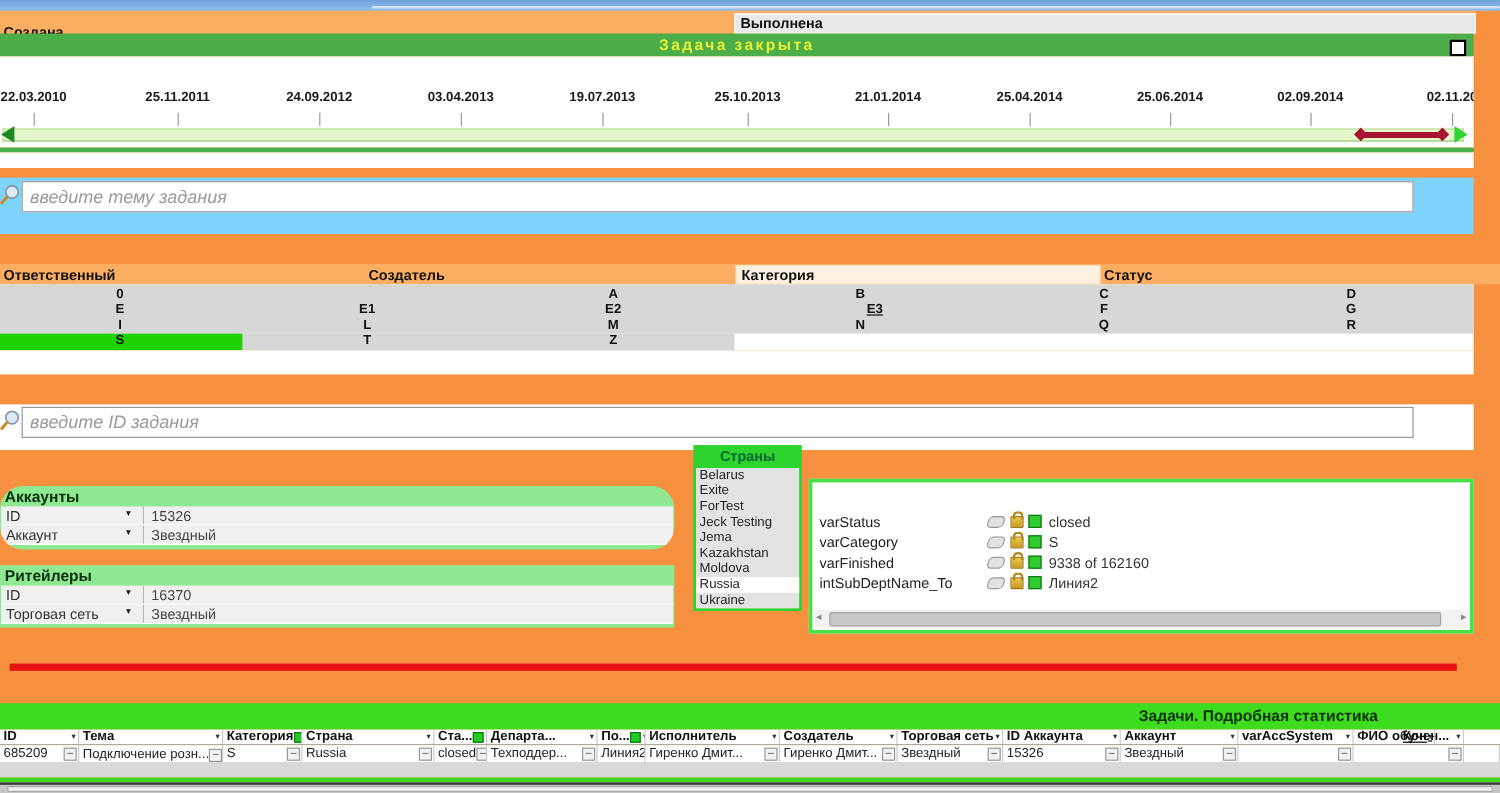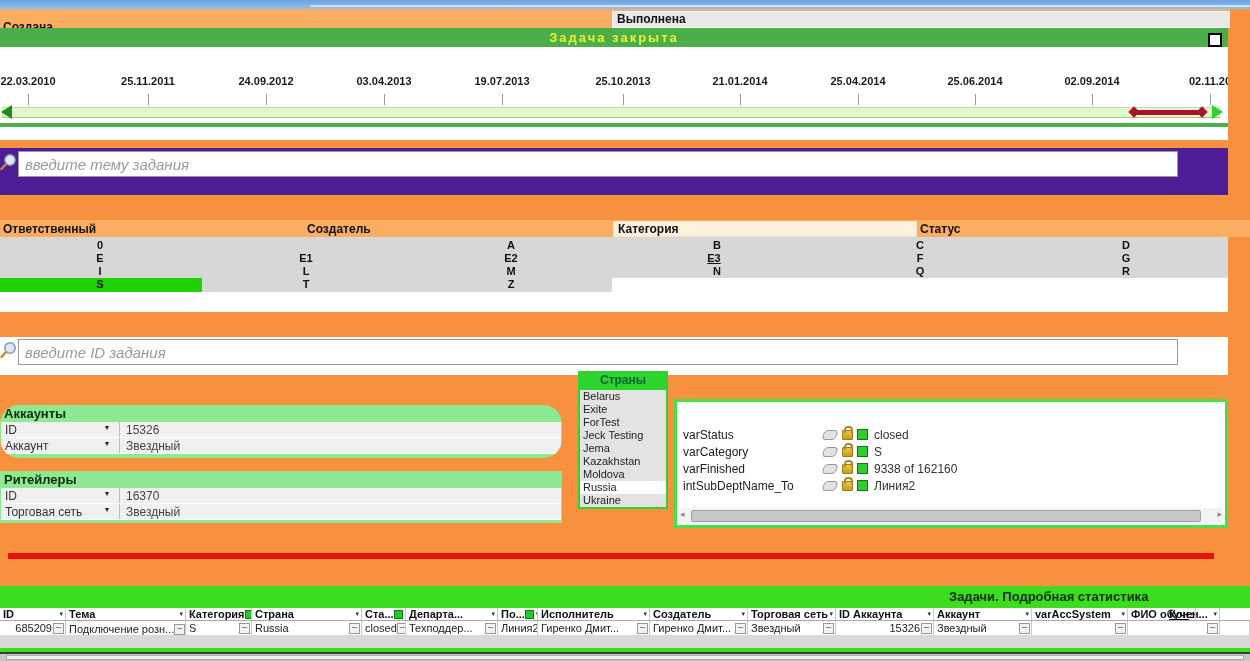--- a/index.html
+++ b/index.html
@@ -36,21 +36,21 @@
   .tl-arrow-left{position:absolute;left:1px;top:58px;width:0;height:0;
     border-top:7px solid transparent;border-bottom:7px solid transparent;border-right:11px solid #1E8A1E;}
   .tl-arrow-right{position:absolute;left:1212px;top:58px;width:0;height:0;
     border-top:7px solid transparent;border-bottom:7px solid transparent;border-left:11px solid #2FD32F;}
   .tl-red{position:absolute;top:63px;height:5px;background:#A81430;}
   .tl-red::before,.tl-red::after{content:"";position:absolute;top:-2px;width:8px;height:8px;background:#A81430;transform:rotate(45deg);}
   .tl-red::before{left:-4px;} .tl-red::after{right:-4px;}
 
   
   .strip-white-1{left:0;top:127px;width:1228px;height:13px;background:#FFF;}
-  .search-row-1{left:0;top:148px;width:1228px;height:47px;background:#4c1d95;}
+  .search-row-1{left:0;top:148px;width:1228px;height:47px;background:#7dd3fc;}
   .search-row-2{left:0;top:337px;width:1228px;height:38px;background:#FFF;}
   .search-input{position:absolute;left:18px;width:1152px;height:24px;border:1px solid #999;
     font-family:"Liberation Sans",sans-serif;font-size:15px;font-style:italic;color:#555;padding:0 0 0 6px;outline:none;}
   .search-input::placeholder{color:#9A9A9A;font-style:italic;}
   .si-1{top:3px;} .si-2{top:2px;}
   .mag{position:absolute;left:0;width:18px;height:18px;}
   .mag-1{top:5px;} .mag-2{top:4px;}
 
   
   .filt-row{left:0;top:220px;width:1230px;height:17px;background:#FBAD62;padding-left:40px;}
@@ -108,21 +108,21 @@
   .stats-title-bar span{position:absolute;left:949px;top:3px;font-size:13px;font-weight:bold;color:#063000;}
   .thead{left:0;top:608px;width:1250px;height:13px;background:#FFF;border-bottom:1px solid #AAA;box-sizing:border-box;}
   .trow{left:0;top:621px;width:1250px;height:14px;background:#FFF;}
   .th,.td{position:absolute;top:0;height:100%;box-sizing:border-box;border-right:1px solid #CCC;
     display:flex;align-items:center;overflow:hidden;white-space:nowrap;}
   .th{cursor:pointer;}
   .th-label{font-size:11px;font-weight:bold;color:#111;padding-left:3px;flex:1;}
   .th-flag{width:7px;height:7px;background:#22CC22;border:1px solid #0F7A0F;margin-right:1px;flex:none;}
   .th-caret{font-size:7px;color:#333;margin:0 2px 0 1px;flex:none;}
   .td-text{font-size:11px;color:#222;padding-left:3px;flex:1;}
-  .td-text.r{text-align:right;padding-right:1px;}
+  .td-text.r{text-align:left;padding-right:1px;}
   .minus-box{flex:none;width:9px;height:9px;border:1px solid #999;background:#F2F2F2;color:#444;
     font-size:9px;line-height:7px;text-align:center;margin-right:1px;cursor:pointer;}
   .grey-strip{left:0;top:635px;width:1250px;height:13px;background:#D9D9D9;}
   .green-line-bot{left:0;top:648px;width:1250px;height:4px;background:#3EDC1F;}
   .hscroll{left:0;top:652px;width:1250px;height:9px;background:#C6C6C6;border-top:2px solid #3A3A3A;box-sizing:border-box;}
   .hscroll .thumb{position:absolute;left:6px;top:1px;width:1238px;height:5px;background:#EFEFEF;border:1px solid #AAA;box-sizing:border-box;cursor:pointer;}
 </style>
 </head>
 <body>
 
@@ -196,21 +196,21 @@
   <div class="letters-grey-bot"></div>
   <div class="letter-sel-bar"></div>
 <span class="letter" style="left: 78px; top: 2px;">0</span>
     <span class="letter" style="left: 489px; top: 2px;">A</span>
     <span class="letter" style="left: 695px; top: 2px;">B</span>
     <span class="letter" style="left: 898px; top: 2px;">C</span>
     <span class="letter" style="left: 1104px; top: 2px;">D</span>
     <span class="letter" style="left: 78px; top: 15px;">E</span>
     <span class="letter" style="left: 284px; top: 15px;">E1</span>
     <span class="letter" style="left: 489px; top: 15px;">E2</span>
-    <span class="letter" style="left: 692px; top: 15px; text-decoration: underline;">E3</span>
+    <span class="letter" style="left: 707px; top: 15px; text-decoration: underline;">E3</span>
     <span class="letter" style="left: 898px; top: 15px;">F</span>
     <span class="letter" style="left: 1104px; top: 15px;">G</span>
     <span class="letter" style="left: 78px; top: 28px;">I</span>
     <span class="letter" style="left: 284px; top: 28px;">L</span>
     <span class="letter" style="left: 489px; top: 28px;">M</span>
     <span class="letter" style="left: 695px; top: 28px;">N</span>
     <span class="letter" style="left: 898px; top: 28px;">Q</span>
     <span class="letter" style="left: 1104px; top: 28px;">R</span>
     <span class="letter" style="left: 78px; top: 41px;">S</span>
     <span class="letter" style="left: 284px; top: 41px;">T</span>

